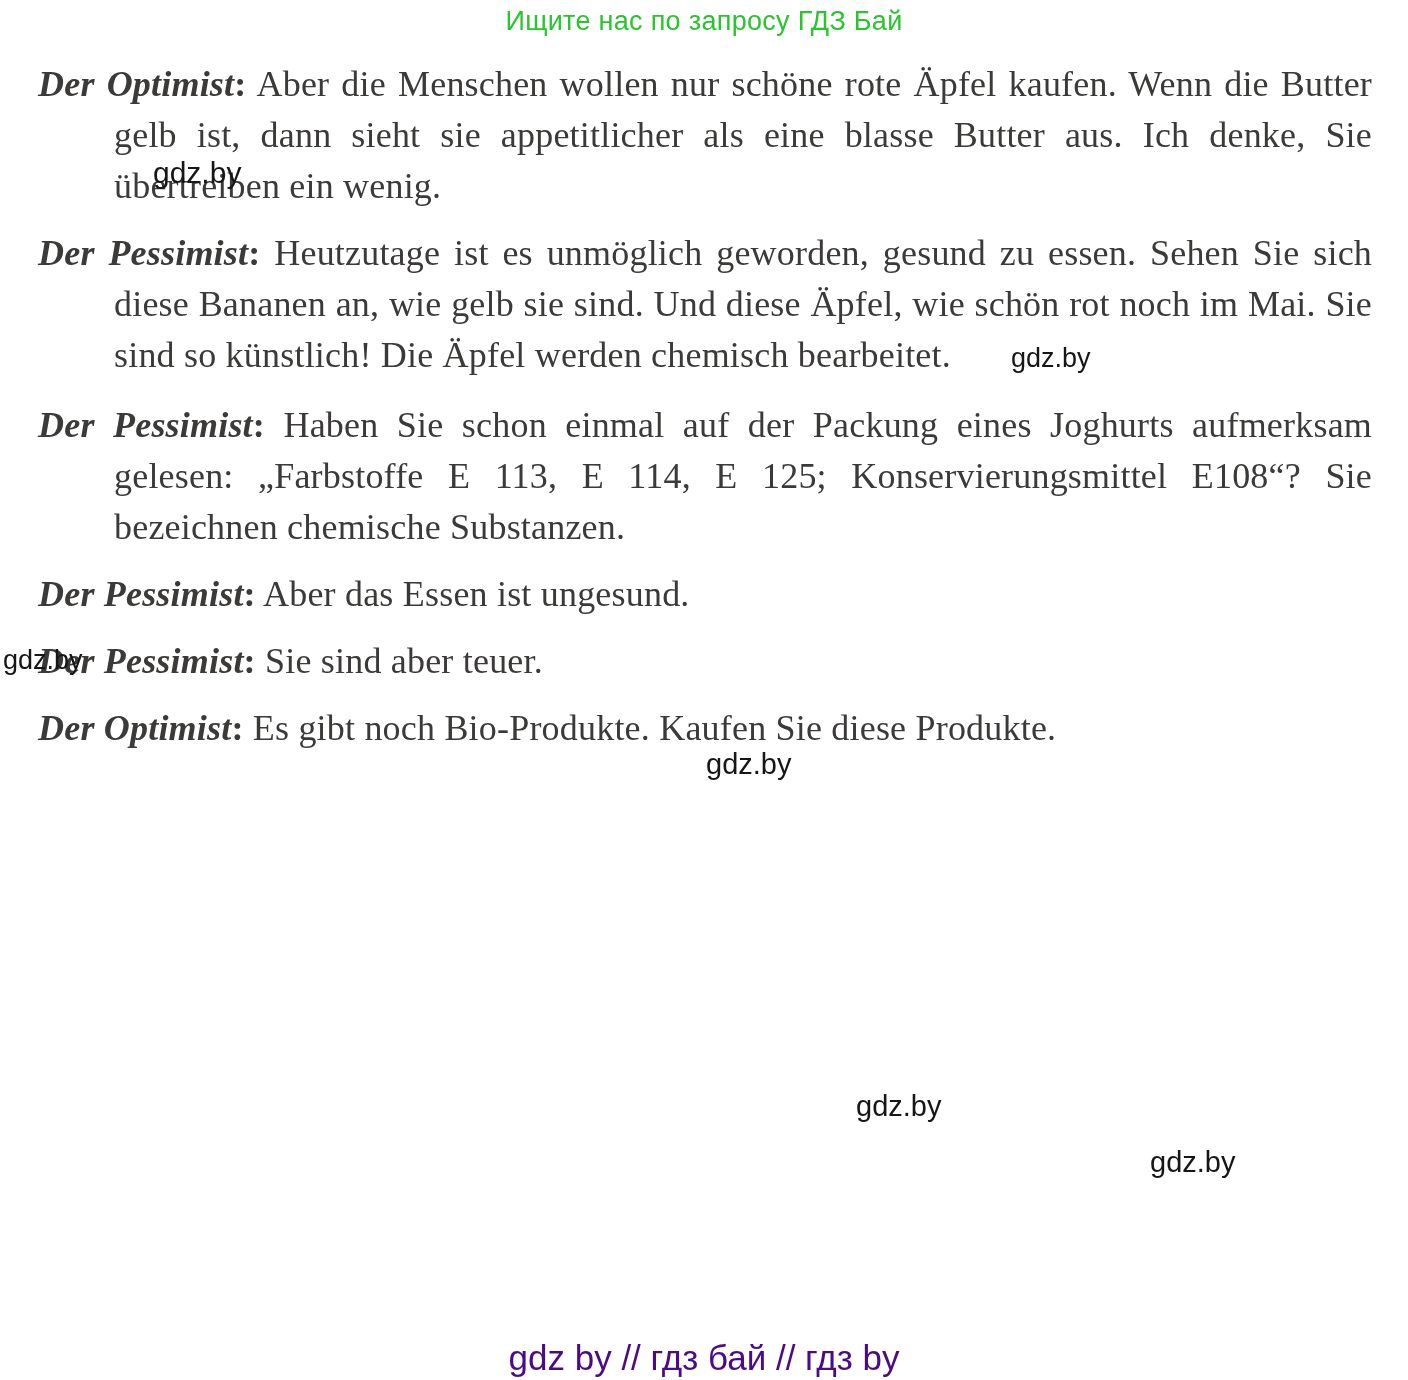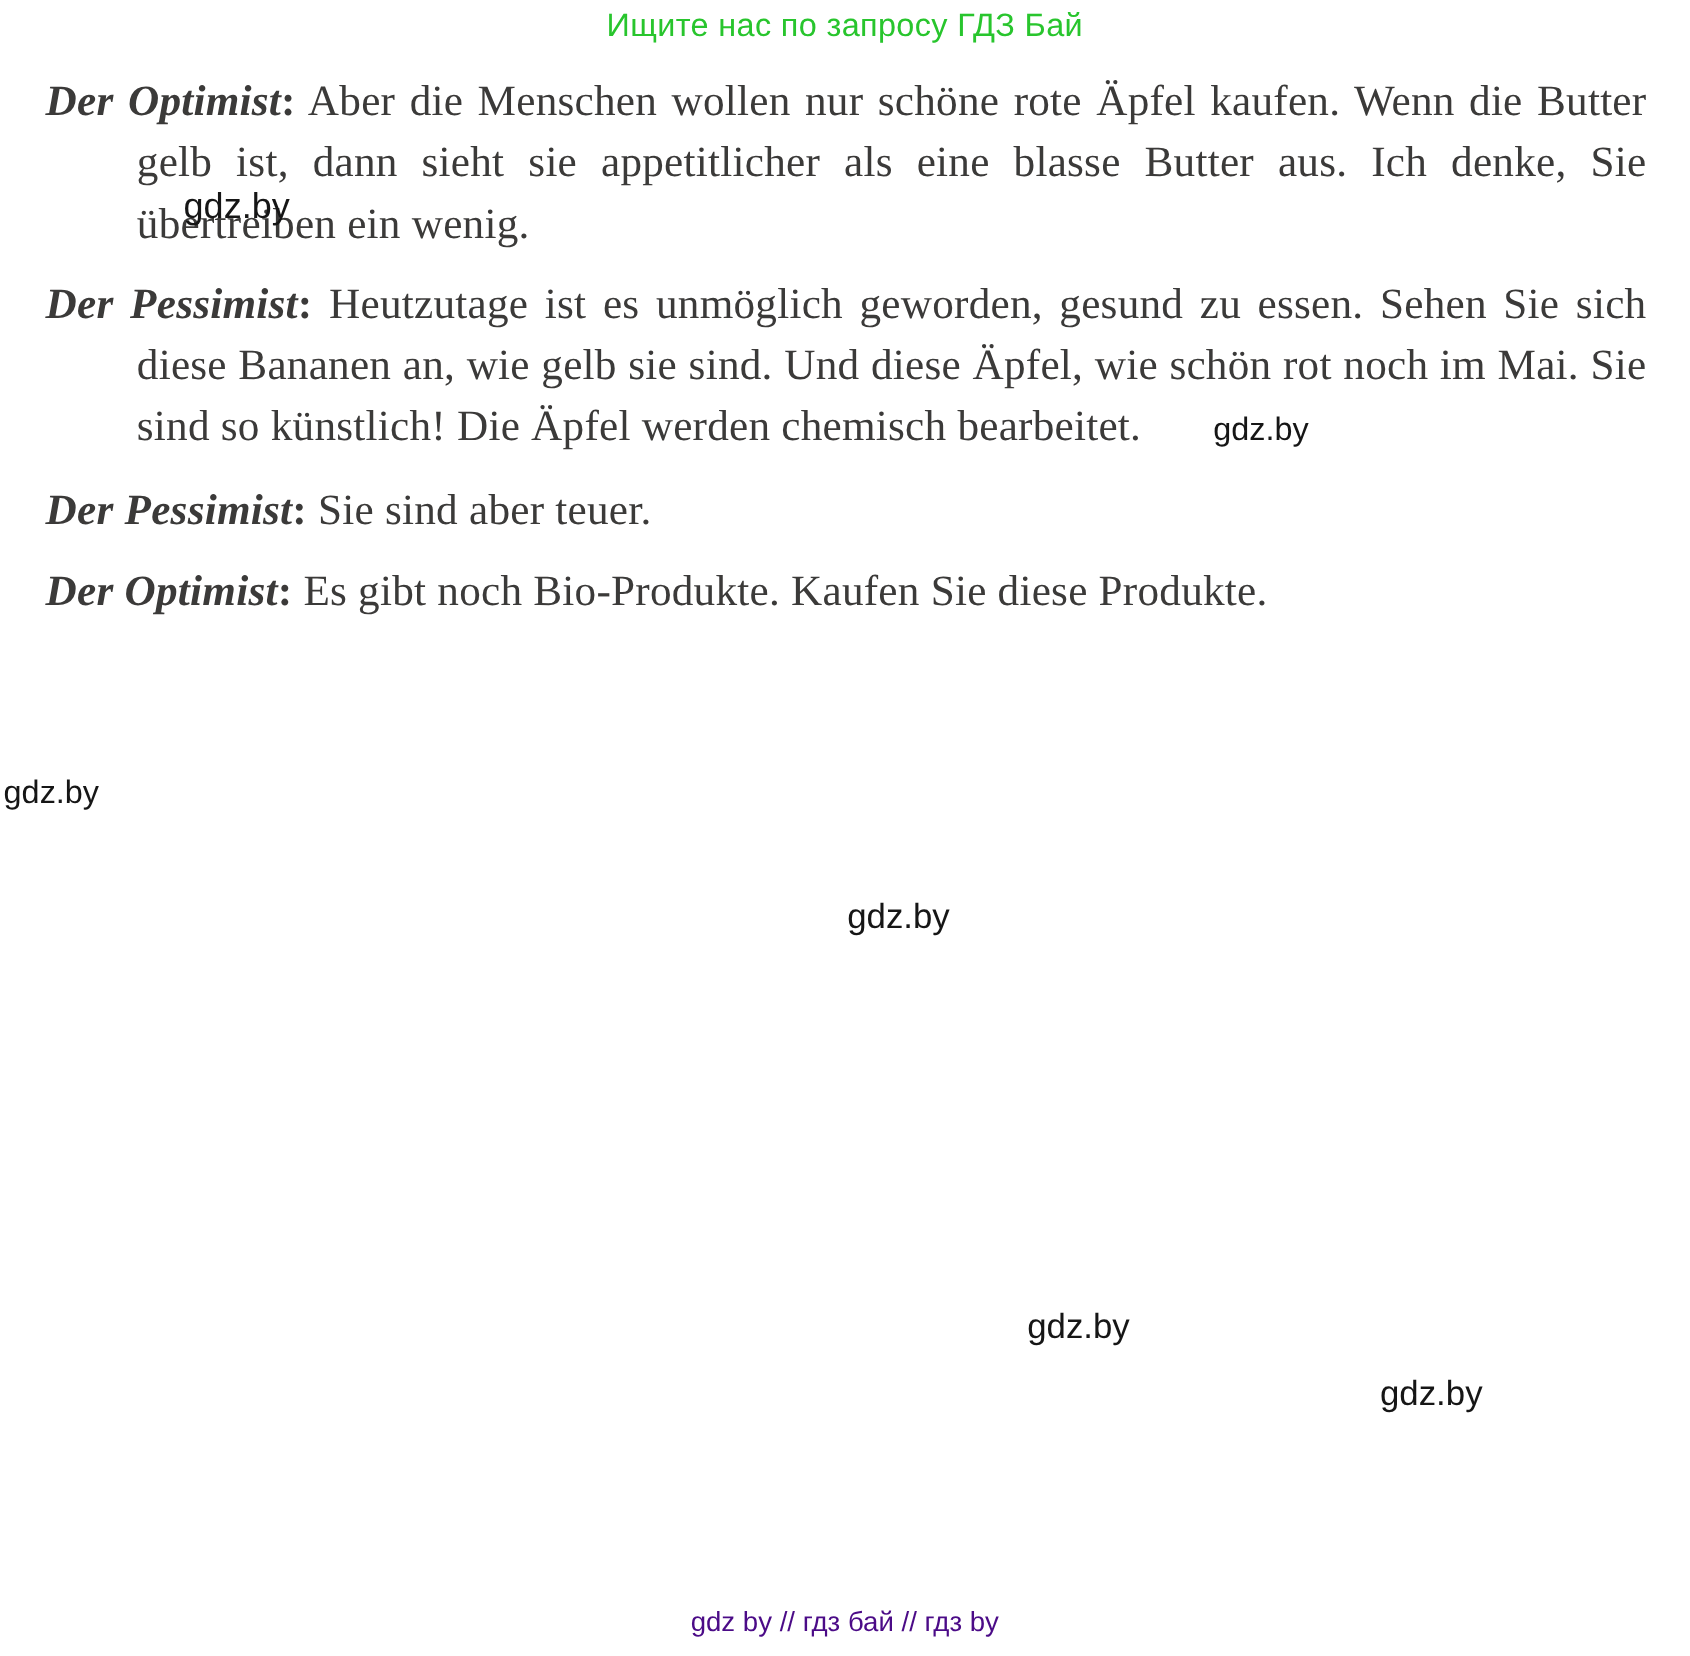--- a/index.html
+++ b/index.html
@@ -82,43 +82,45 @@
   .speaker { font-weight: 700; font-style: italic; }
   .speaker-colon { font-weight: 700; font-style: normal; }
 
   
   .footer {
     position: absolute;
     left: 0;
     right: 0;
     top: 1338px;
     text-align: center;
-    font-size: 23px;
+    font-size: 35px;
     color: #4b0b87;
     font-weight: 400;
   }
 </style>
 </head>
 <body>
 
 <div class="page">
 
   <div class="banner">Ищите нас по запросу ГДЗ Бай</div>
 
 
   <span class="wm wm-abs wm-under-heading">gdz.by</span>
 
   <div class="dialogue">
 
     <p class="para"><span class="speaker">Der Optimist</span><span class="speaker-colon">:</span> <span>Aber die Menschen wollen nur schöne rote Äpfel kaufen. Wenn die Butter gelb ist, dann sieht sie appetitlicher als eine blasse Butter aus. Ich denke, Sie übertreiben ein wenig.</span></p>
 
     <p class="para"><span class="speaker">Der Pessimist</span><span class="speaker-colon">:</span> <span>Heutzutage ist es unmöglich geworden, gesund zu essen. Sehen Sie sich diese Bananen an, wie gelb sie sind. Und diese Äpfel, wie schön rot noch im Mai. Sie sind so künstlich! Die Äpfel werden chemisch bearbeitet.</span><span class="wm wm-trail">gdz.by</span></p>
 
+    <p class="para"><span class="speaker">Der Pessimist</span><span class="speaker-colon">:</span> <span>Haben Sie schon einmal auf der Packung eines Joghurts aufmerksam gelesen: „Farbstoffe E 113, E 114, E 125; Konservierungsmittel E108“? Sie bezeichnen chemi­sche Substanzen.</span></p>
 
 
+    <p class="para"><span class="speaker">Der Pessimist</span><span class="speaker-colon">:</span> <span>Aber das Essen ist ungesund.</span></p>
 
     <p class="para"><span class="speaker">Der Pessimist</span><span class="speaker-colon">:</span> <span>Sie sind aber teuer.</span></p>
 
     <p class="para"><span class="speaker">Der Optimist</span><span class="speaker-colon">:</span> <span>Es gibt noch Bio-Produkte. Kaufen Sie diese Produkte.</span></p>
 
 
   </div>
 
   <span class="wm wm-abs wm-p3-left">gdz.by</span>
   <span class="wm wm-abs wm-p3-center">gdz.by</span>

